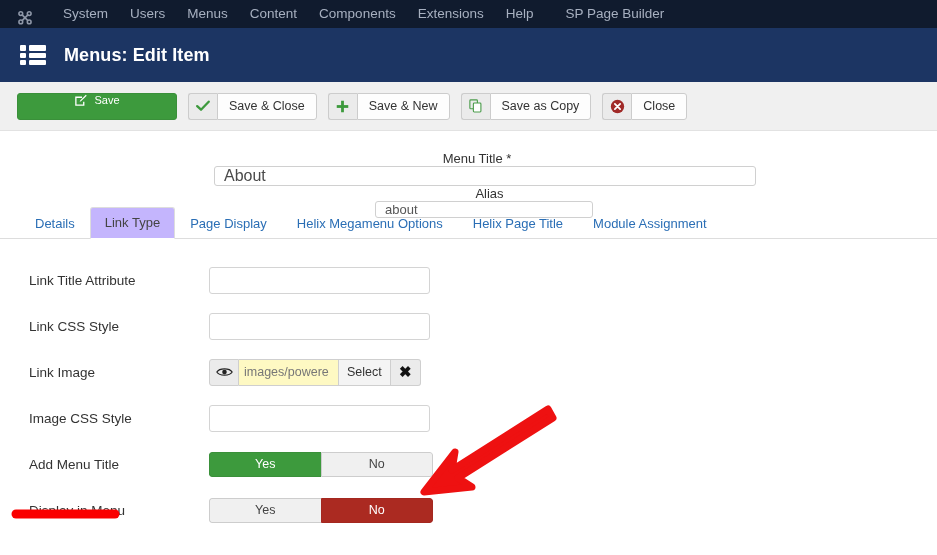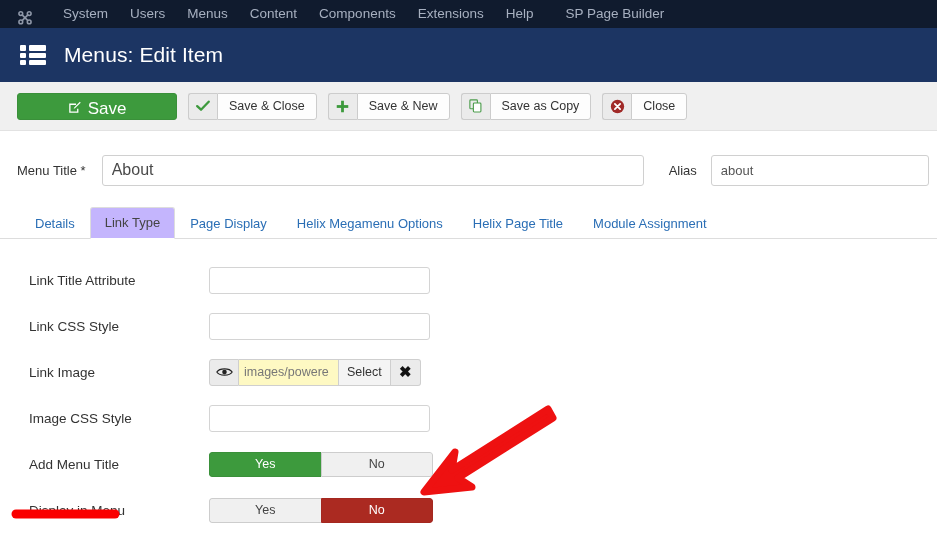--- a/index.html
+++ b/index.html
@@ -43,22 +43,22 @@
     display: flex;
     align-items: center;
     padding-left: 20px;
   }
   #page-title-bar .title-icon {
     margin-right: 18px;
     display: flex; align-items: center;
   }
   #page-title-bar .title-text {
     color: #ffffff;
-    font-size: 21px;
-    font-weight: normal;
+    font-size: 18px;
+    font-weight: bold;
     letter-spacing: 0.1px;
   }
 
   
   #toolbar {
     height: 49px;
     background: #f0f0f0;
     border-bottom: 1px solid #e2e2e2;
     display: flex;
     align-items: center;
@@ -70,22 +70,22 @@
     align-items: stretch;
     height: 27px;
     border-radius: 3px;
   }
   .btn-primary-save {
     width: 160px; height: 27px;
     background: #3d9a3d;
     border: 1px solid #3a903a;
     border-radius: 3px;
     color: #ffffff;
-    font-size: 17px;
-    display: flex; align-items: flex-end; justify-content: center;
+    font-size: 11px;
+    display: flex; align-items: flex-start; justify-content: center;
     gap: 7px;
     cursor: pointer;
   }
   .btn-icon-part {
     background: #ebebeb;
     border: 1px solid #cccccc;
     border-right: none;
     border-radius: 3px 0 0 3px;
     width: 29px;
     display: flex; align-items: center; justify-content: center;
@@ -104,20 +104,21 @@
   }
 
   
   #content { background: #ffffff; padding: 0; }
 
   #title-row {
     display: flex;
     align-items: center;
     padding: 20px 0 0 17px;
     height: 58px;
+    flex-direction: column;
   }
   .field-label-inline {
     font-size: 13px;
     color: #333333;
     white-space: nowrap;
   }
   #menu-title-input {
     width: 542px; height: 31px;
     margin-left: 16px;
     border: 1px solid #d0d0d0;

